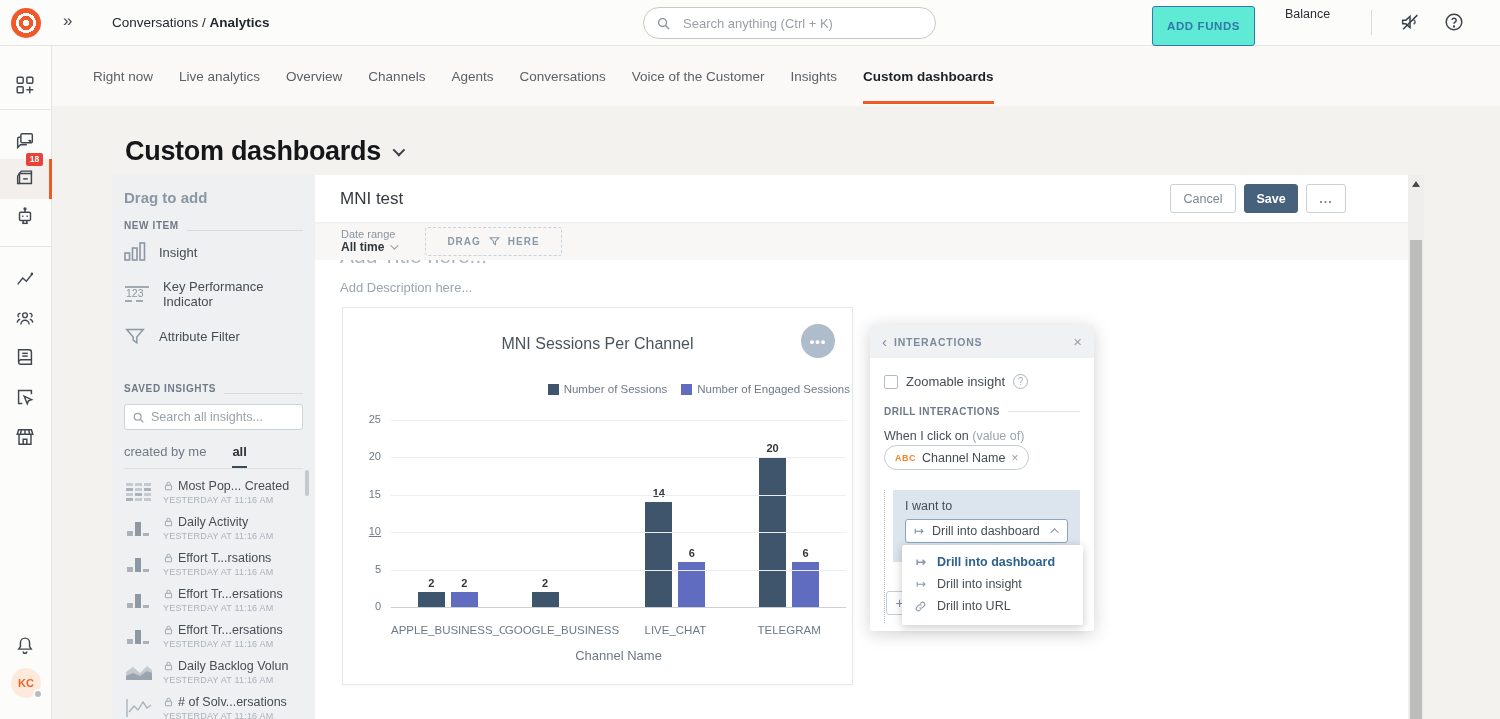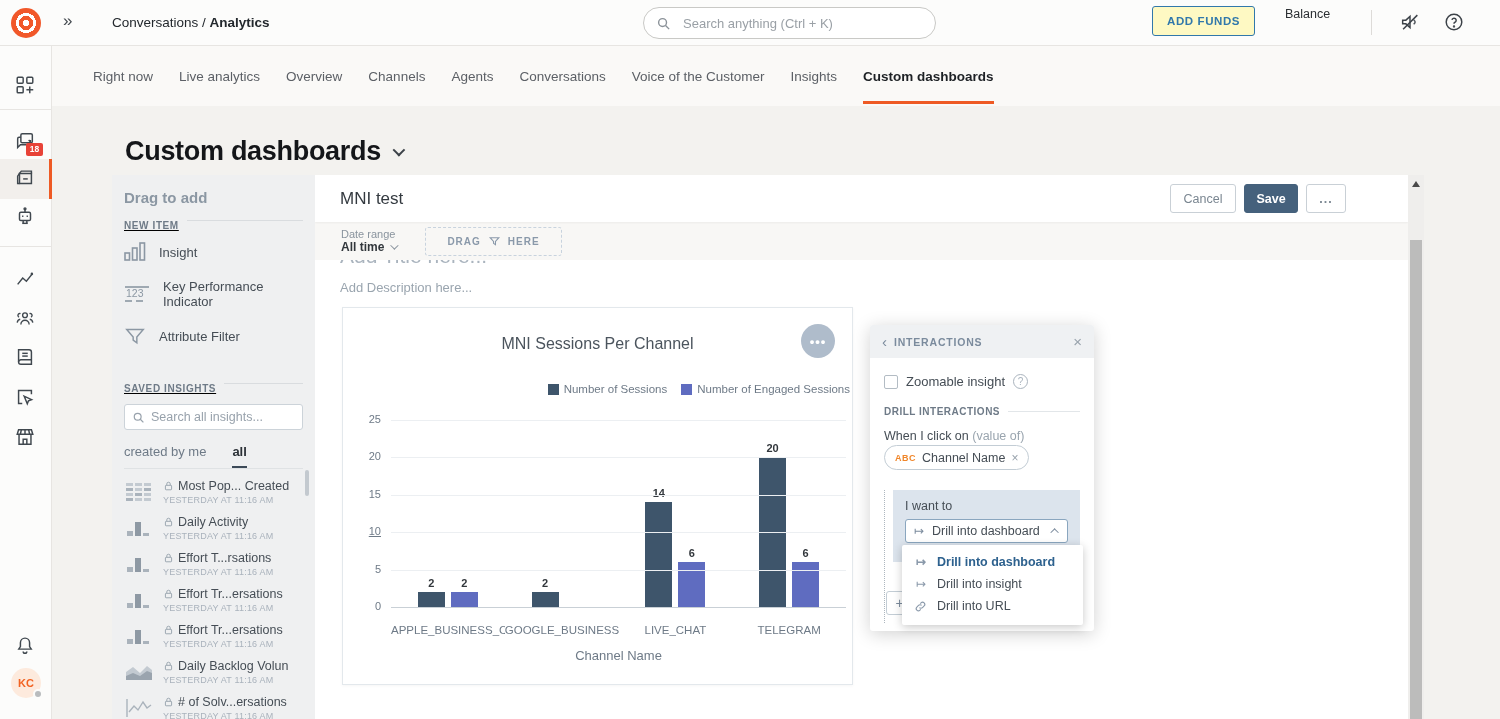--- a/index.html
+++ b/index.html
@@ -10,50 +10,50 @@
   
   .topbar { position:absolute; left:0; top:0; width:1500px; height:46px; background:#fcfcfb; border-bottom:1px solid #e7e5e2; z-index:30; }
   .logo { position:absolute; left:11px; top:8px; width:30px; height:30px; border-radius:50%;
           background:radial-gradient(circle at 50% 50%, #fff 0 3px, #f1582a 3px 7px, #fff 7px 10px, #f1582a 10px 15px); }
   .expand-ic { position:absolute; left:63px; top:11px; font-size:17px; color:#42484e; cursor:pointer; }
   .breadcrumb { position:absolute; left:112px; top:15px; font-size:13.5px; color:#23282d; }
   .breadcrumb b { font-weight:700; }
   .search-pill { position:absolute; left:643px; top:7px; width:293px; height:32px; border:1px solid #c9c9c6; border-radius:17px; background:#fff; display:flex; align-items:center; padding:0 12px; gap:12px; }
   .search-pill input { border:none; outline:none; flex:1; font-size:13px; color:#333; background:transparent; font-family:inherit; }
   .search-pill input::placeholder { color:#9aa0a6; }
-  .addfunds-btn { position:absolute; left:1152px; top:6px; height:30px; padding:0 14px; background:#fef9c3; border:1px solid #3178ab; border-radius:3px; color:#3178ab; font-weight:700; font-size:11.5px; letter-spacing:.6px; cursor:pointer; font-family:inherit; }
+  .addfunds-btn { position:absolute; left:1152px; top:6px; height:40px; padding:0 14px; background:#5eead4; border:1px solid #3178ab; border-radius:3px; color:#3178ab; font-weight:700; font-size:11.5px; letter-spacing:.6px; cursor:pointer; font-family:inherit; }
   .balance-lbl { position:absolute; left:1285px; top:7px; font-size:12.5px; color:#2b2f33; }
   .top-divider { position:absolute; left:1371px; top:10px; width:1px; height:25px; background:#dddbd8; }
   .top-ic { position:absolute; top:11px; width:24px; height:24px; color:#3c4248; cursor:pointer; }
 
   
   .rail { position:absolute; left:0; top:46px; width:52px; height:673px; background:#fcfcfb; border-right:1px solid #e7e5e2; z-index:25; }
   .rail-ic { position:absolute; left:14px; width:24px; height:24px; color:#40484f; cursor:pointer; }
   .rail-div { position:absolute; left:0; width:52px; height:1px; background:#e7e5e2; }
   .rail-active { position:absolute; left:0; top:113px; width:52px; height:40px; background:#f2efec; }
   .rail-active-bar { position:absolute; right:0; top:0; width:3px; height:40px; background:#ee5a24; }
-  .rail-badge { position:absolute; left:26px; top:97px; min-width:17px; height:13px; background:#e84338; color:#fff; font-size:8.5px; font-weight:700; border-radius:2px; text-align:center; line-height:13px; padding:0 2px; z-index:2; }
+  .rail-badge { position:absolute; left:26px; top:107px; min-width:17px; height:13px; background:#e84338; color:#fff; font-size:8.5px; font-weight:700; border-radius:2px; text-align:center; line-height:13px; padding:0 2px; z-index:2; }
   .avatar { position:absolute; left:11px; top:622px; width:30px; height:30px; border-radius:50%; background:#fdeadd; color:#f26322; font-size:11px; font-weight:700; display:flex; align-items:center; justify-content:center; cursor:pointer; }
   .avatar-dot { position:absolute; right:-2px; bottom:-1px; width:10px; height:10px; border-radius:50%; background:#b9bcbe; border:2px solid #fcfcfb; }
 
   
   .tabband { position:absolute; left:52px; top:46px; width:1448px; height:60px; background:#faf9f7; }
   .tabs { position:absolute; left:41px; top:0; height:60px; display:flex; gap:26px; align-items:center; }
   .tab { font-size:13.5px; color:#5c6066; padding:20px 0 17px; cursor:pointer; border-bottom:3px solid transparent; white-space:nowrap; }
   .tab.active { color:#1d2125; font-weight:700; border-bottom-color:#ee5a24; }
 
   
   .page-heading { position:absolute; left:125px; top:136px; display:flex; align-items:center; gap:12px; cursor:pointer; }
   .page-heading h1 { font-size:27px; font-weight:700; color:#141619; letter-spacing:-.3px; }
   .chev { display:inline-block; width:9px; height:9px; border-right:2px solid #3c4248; border-bottom:2px solid #3c4248; transform:rotate(45deg) translateY(-2px); }
 
   
   .dpanel { position:absolute; left:112px; top:175px; width:203px; height:544px; background:#eff0f1; overflow:hidden; z-index:5; }
   .dpanel-head { margin:14px 0 0 12px; font-size:15px; font-weight:700; color:#8b97a3; }
-  .sect { display:flex; align-items:flex-start; gap:8px; margin:14px 12px 0;text-decoration:underline; }
+  .sect { display:flex; align-items:flex-end; gap:8px; margin:14px 12px 0; }
   .sect span { font-size:10px; font-weight:700; color:#6e7a87; letter-spacing:.6px; white-space:nowrap; }
   .sect i { flex:1; height:1px; background:#d9dcdf; }
   .nitem { display:flex; align-items:center; gap:13px; margin:0 12px; height:42px; cursor:grab; color:#8b97a3; }
   .nitem .nlab { font-size:13px; color:#454d55; }
   .dsearch { margin:10px 12px 0; height:26px; background:#fff; border:1px solid #ccd3d9; border-radius:3px; display:flex; align-items:center; gap:6px; padding:0 7px; }
   .dsearch input { border:none; outline:none; flex:1; font-size:12.5px; color:#454d55; background:transparent; font-family:inherit; min-width:0; }
   .dsearch input::placeholder { color:#98a2ac; }
   .ftabs { display:flex; gap:26px; margin:10px 12px 0; border-bottom:1px solid #dfe2e4; }
   .ftab { font-size:13px; color:#6e7a87; padding:4px 0 7px; cursor:pointer; border-bottom:2px solid transparent; }
   .ftab.active { color:#2c3238; font-weight:700; border-bottom-color:#3c4a58; }

